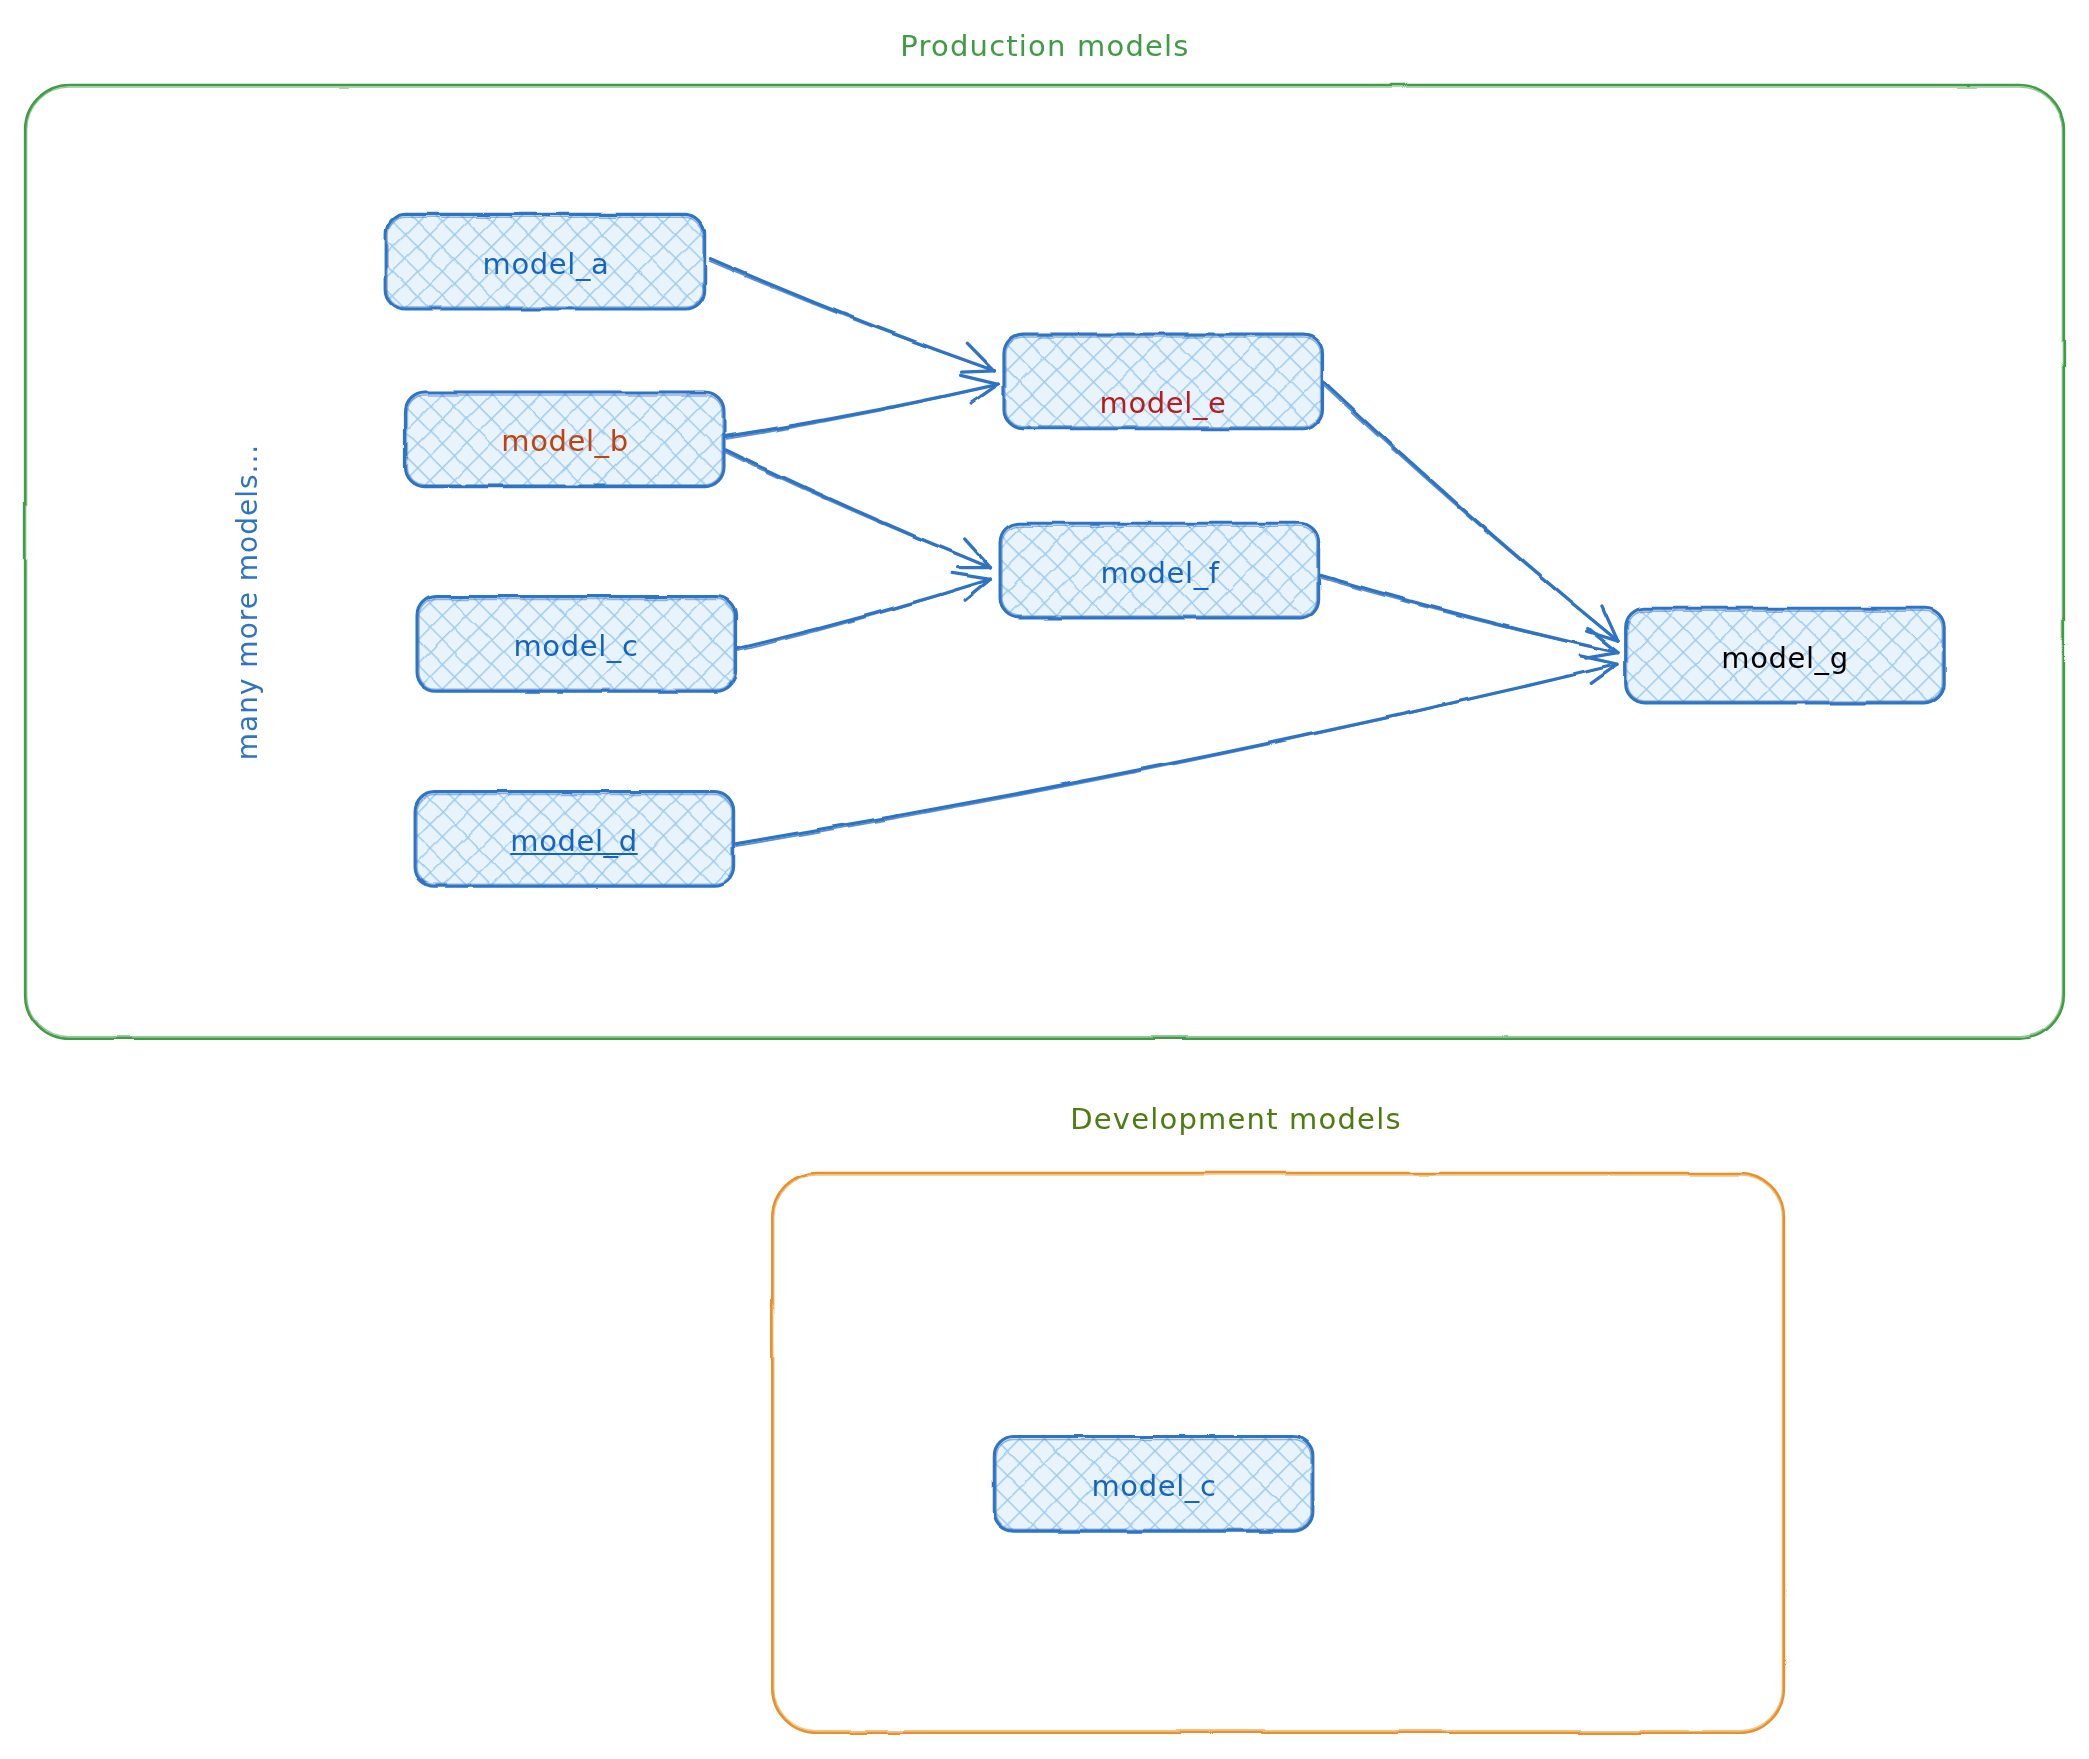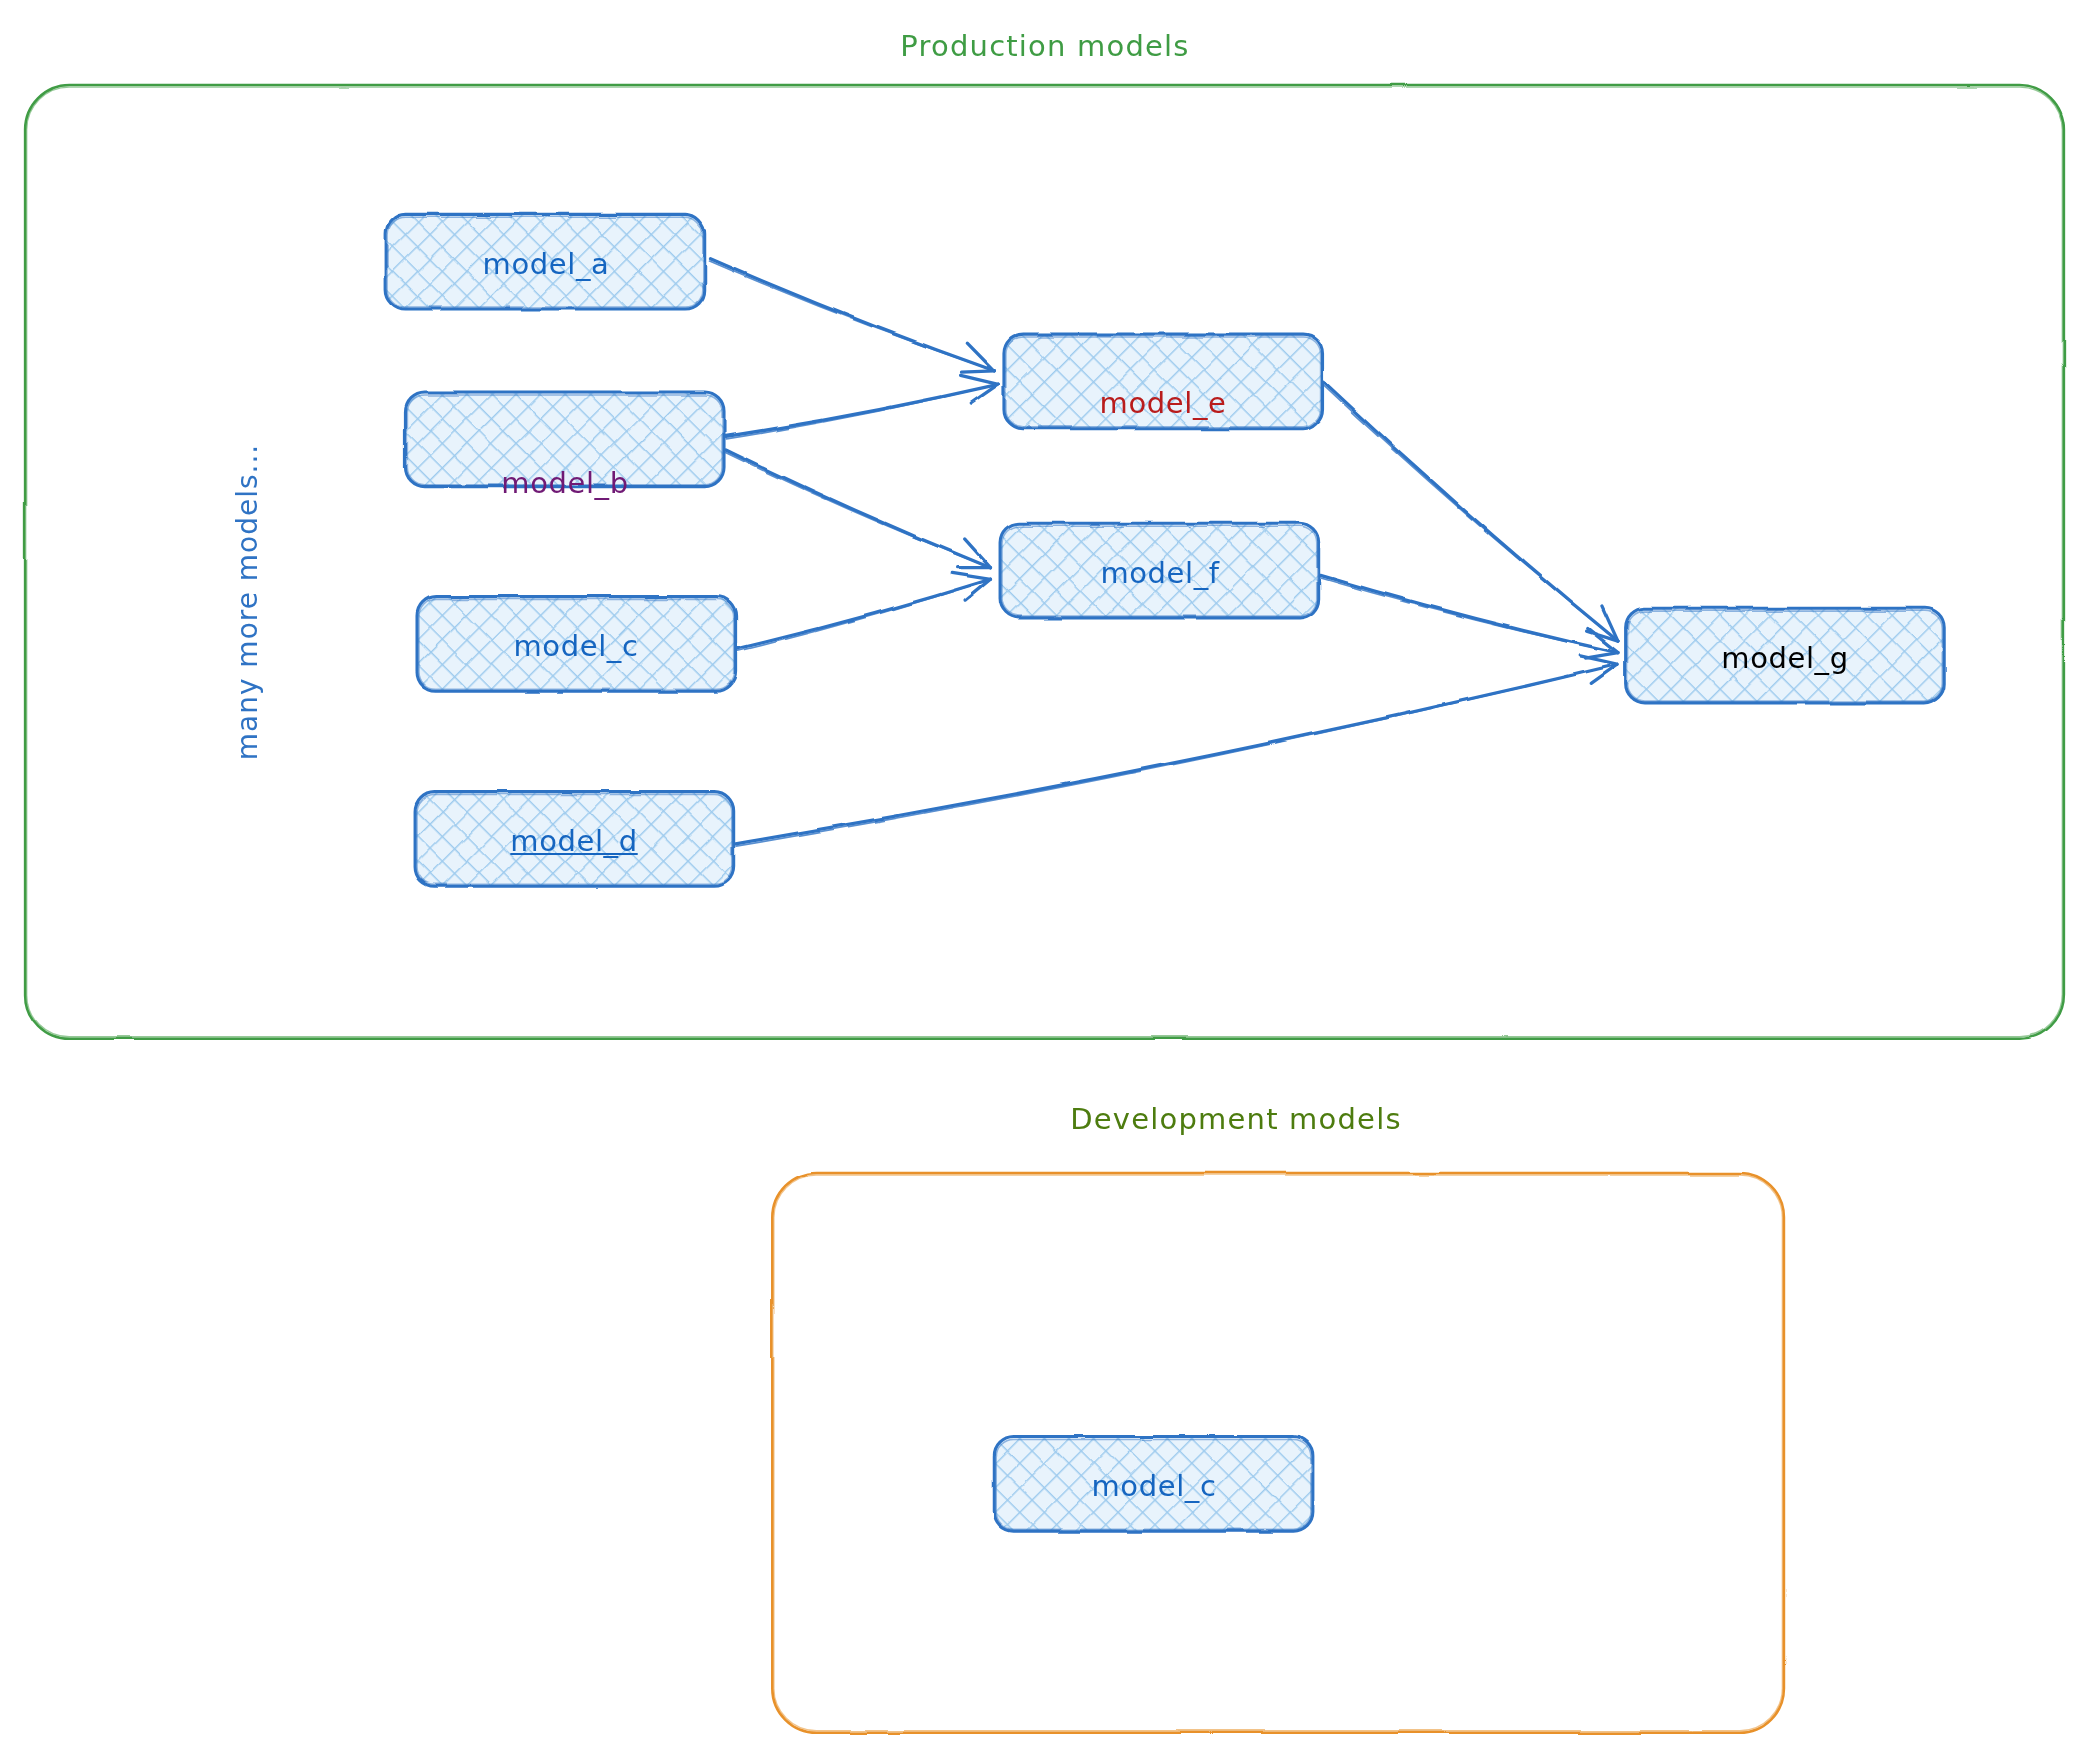--- a/index.html
+++ b/index.html
@@ -167,21 +167,21 @@
         </g>
       </g>
   </svg>
 
   <div id="titles-layer">
       <div class="group-title production" style="left: 1045px; top: 29px; color: rgb(63, 156, 68);">Production models</div>
       <div class="group-title development" style="left: 1236px; top: 1102px; color: #4d7c0f;">Development models</div>
     </div>
   <div id="labels-layer">
       <div class="node-label" style="left: 546px; top: 264px; color: rgb(21, 101, 192);">model_a</div>
-      <div class="node-label" style="left: 565px; top: 441px; color: #701a75; margin-top: 42px;">model_b</div>
+      <div class="node-label" style="left: 565px; top: 441px; color: #c2410c;">model_b</div>
       <div class="node-label" style="left: 576px; top: 646px; color: rgb(21, 101, 192);">model_c</div>
       <div class="node-label" style="left: 574px; top: 841px; color: rgb(21, 101, 192); text-decoration: underline;">model_d</div>
       <div class="node-label" style="left: 1163px; top: 383px; color: #b91c1c; margin-top: 20px;">model_e</div>
       <div class="node-label" style="left: 1160px; top: 573px; color: rgb(21, 101, 192);">model_f</div>
       <div class="node-label" style="left: 1785px; top: 658px; color: #000000;">model_g</div>
       <div class="node-label" style="left: 1154px; top: 1486px; color: rgb(21, 101, 192);">model_c</div>
     </div>
   <div id="annotations-layer">
       <div class="side-note" style="left: 247px; top: 602px; color: rgb(47, 115, 196); transform: translate(-50%, -50%) rotate(-90deg);">many more models...</div>
     </div>

